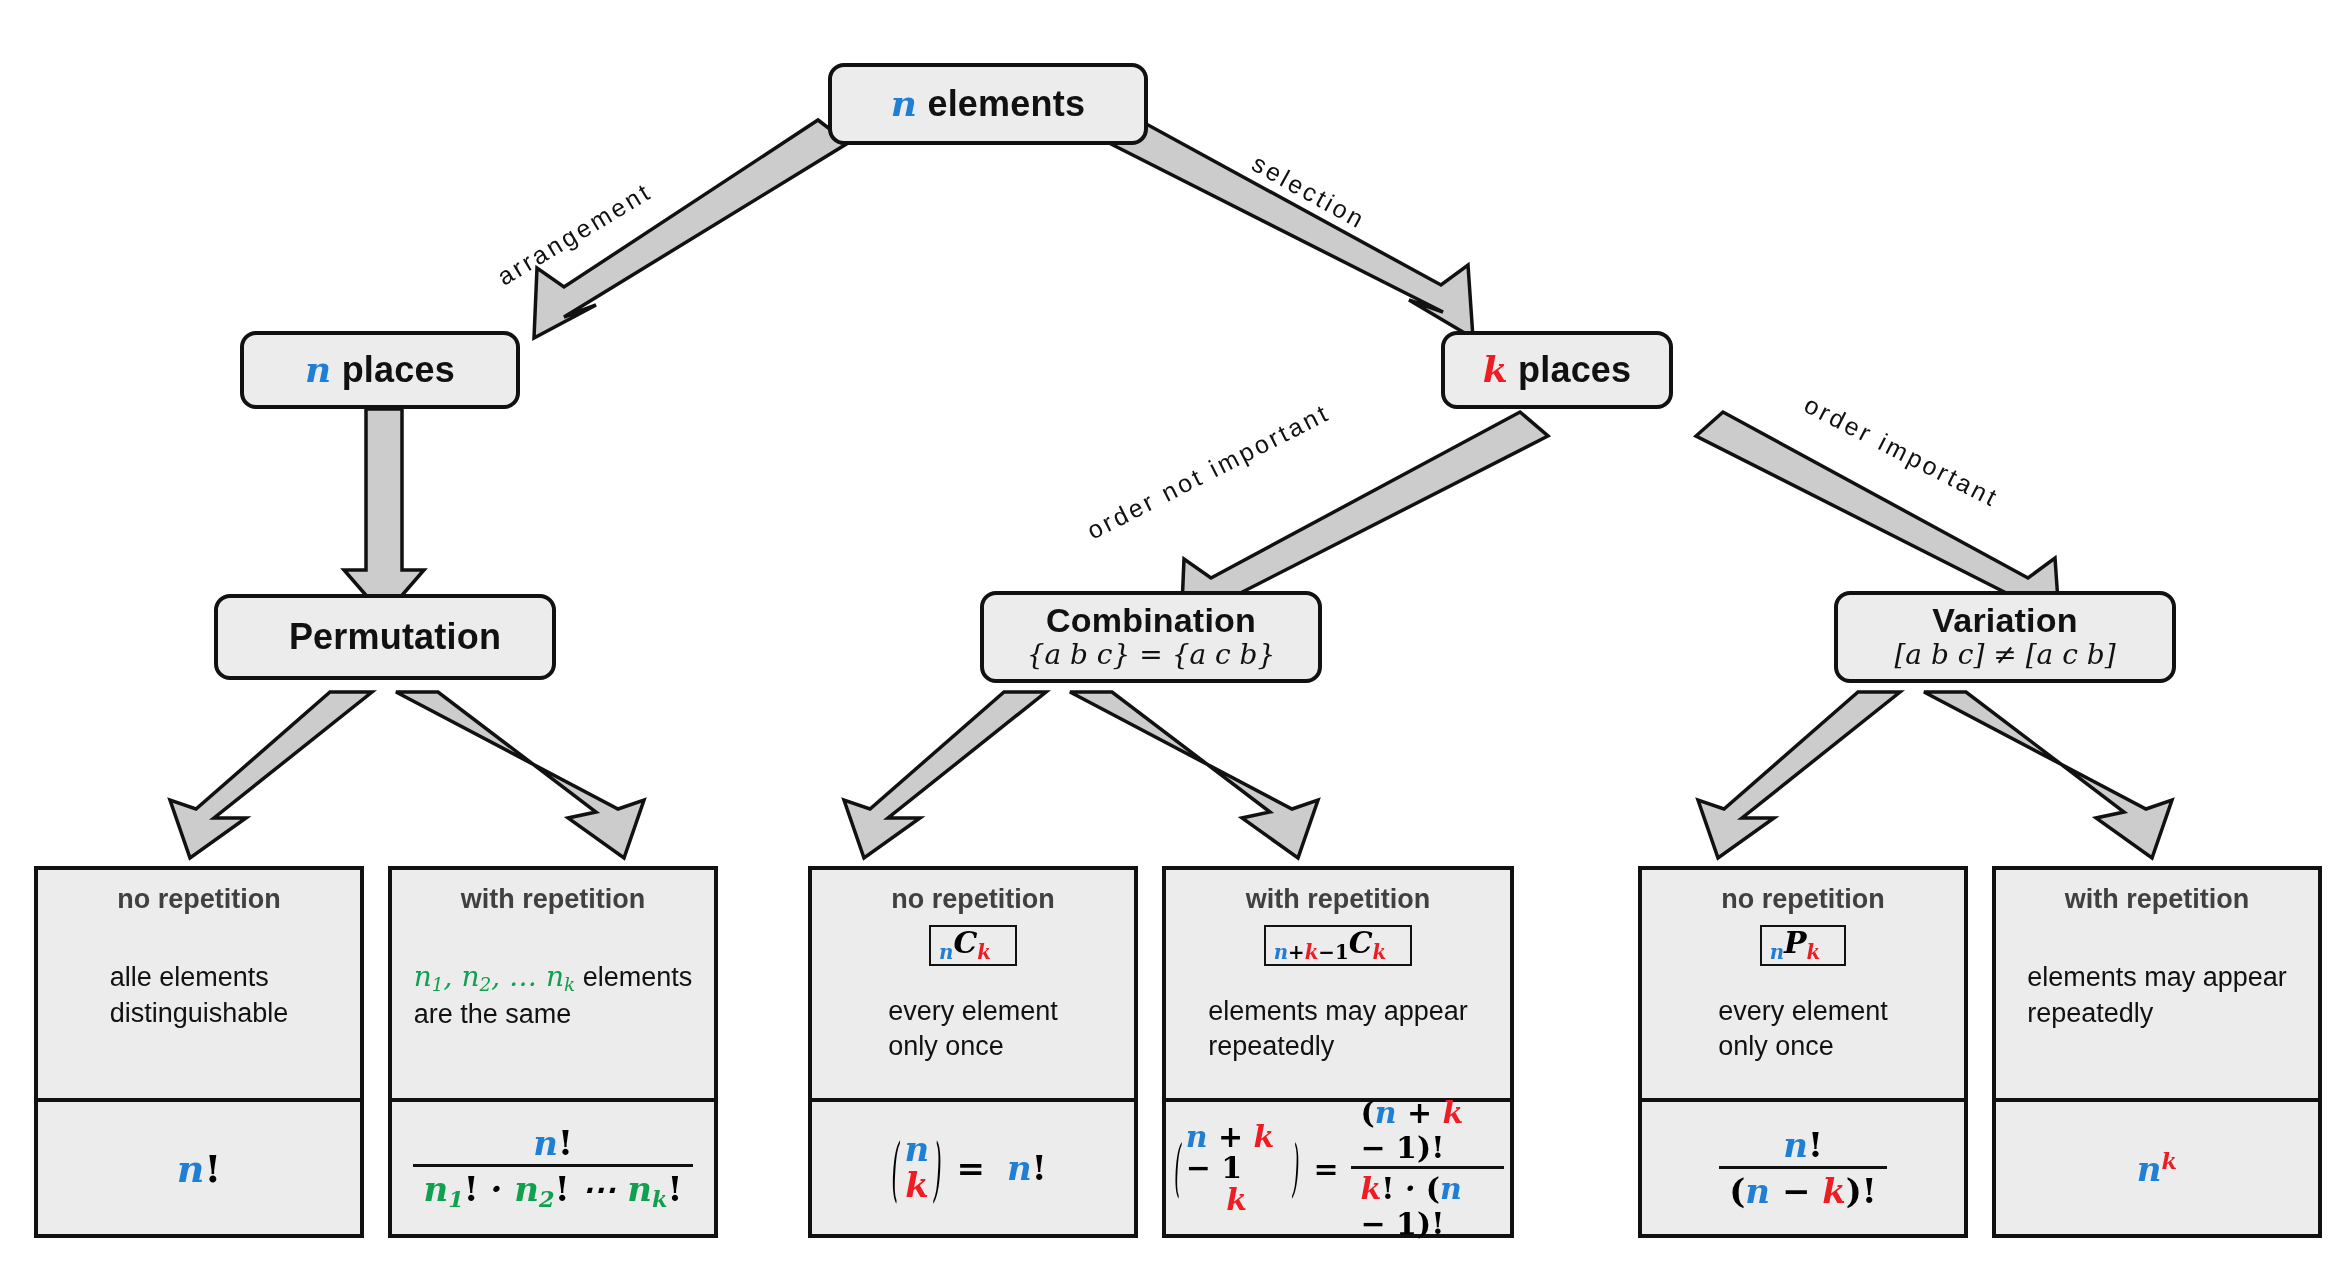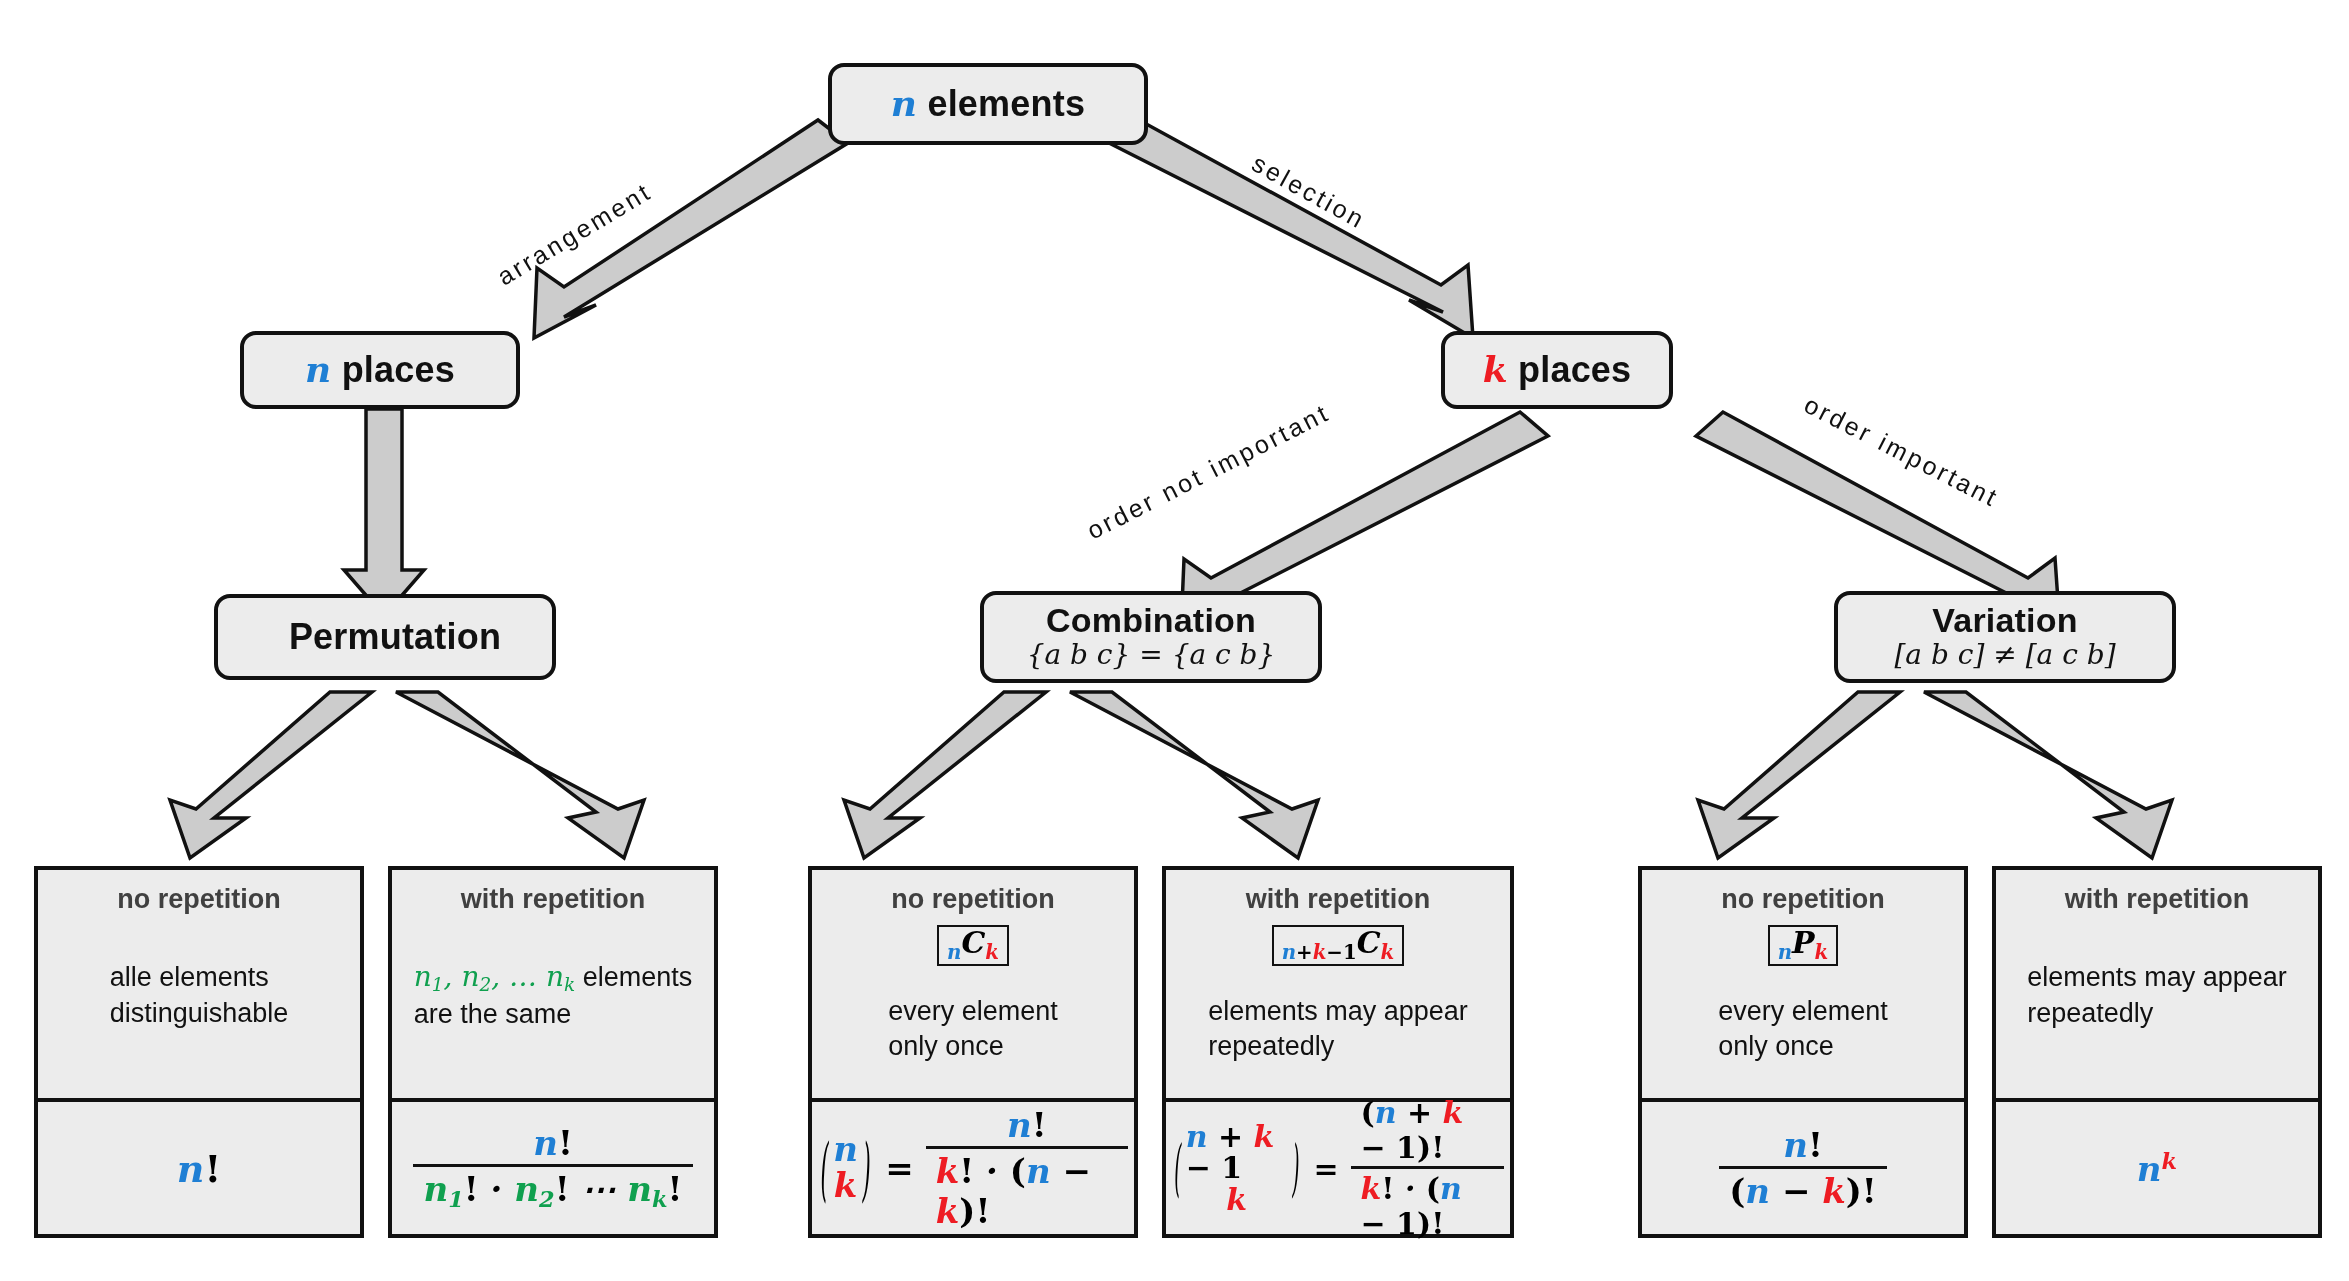--- a/index.html
+++ b/index.html
@@ -55,21 +55,21 @@
     display:flex;align-items:center;justify-content:center;
     box-sizing:border-box;
     padding:4px 6px;
   }
   .leaf .hdr{
     font-weight:bold;font-size:27px;color:#404040;
   }
   .leaf .badge{
     margin-top:10px;
     border:2px solid #111;
-    padding:1px 8px 2px 8px;
+    padding:1px 24px 2px 8px;
     background:#ececec;
     line-height:1;
     display:inline-block;
   }
   .leaf .desc{
     font-size:27px;color:#111;line-height:1.30;
     margin-top:auto;margin-bottom:auto;
     padding:6px 4px 18px 4px;
   }
   .leaf .desc.with-badge{margin-top:22px;}
@@ -245,21 +245,20 @@
           <span class="paren">(</span>
           <span class="stack">
               <span class="n">n</span>
               <span class="k">k</span>
             </span>
           <span class="paren">)</span>
         </span>
         <span class="rm">=</span>
         <span class="frac">
           <span class="num"><span class="n">n</span><span class="rm">!</span></span>
-          <span class="den"><span class="k">k</span><span class="rm">!</span> · <span class="rm">(</span><span class="n">n</span> <span class="rm">−</span> <span class="k">k</span><span class="rm">)!</span></span>
         </span>
       </span>
     </div>
   </div>
 
   <div class="leaf" style="left:1162px;top:866px;width:352px;height:372px;">
     <div class="cell-top">
       <div class="hdr">with repetition</div>
       <div class="badge mb" style="font-size:30px;">
         <span class="sub" style="font-size:.66em;"><span class="n">n</span><span class="rm">+</span><span class="k">k</span><span class="rm">−1</span></span><span>C</span><span class="k sub" style="font-size:.66em;">k</span>

